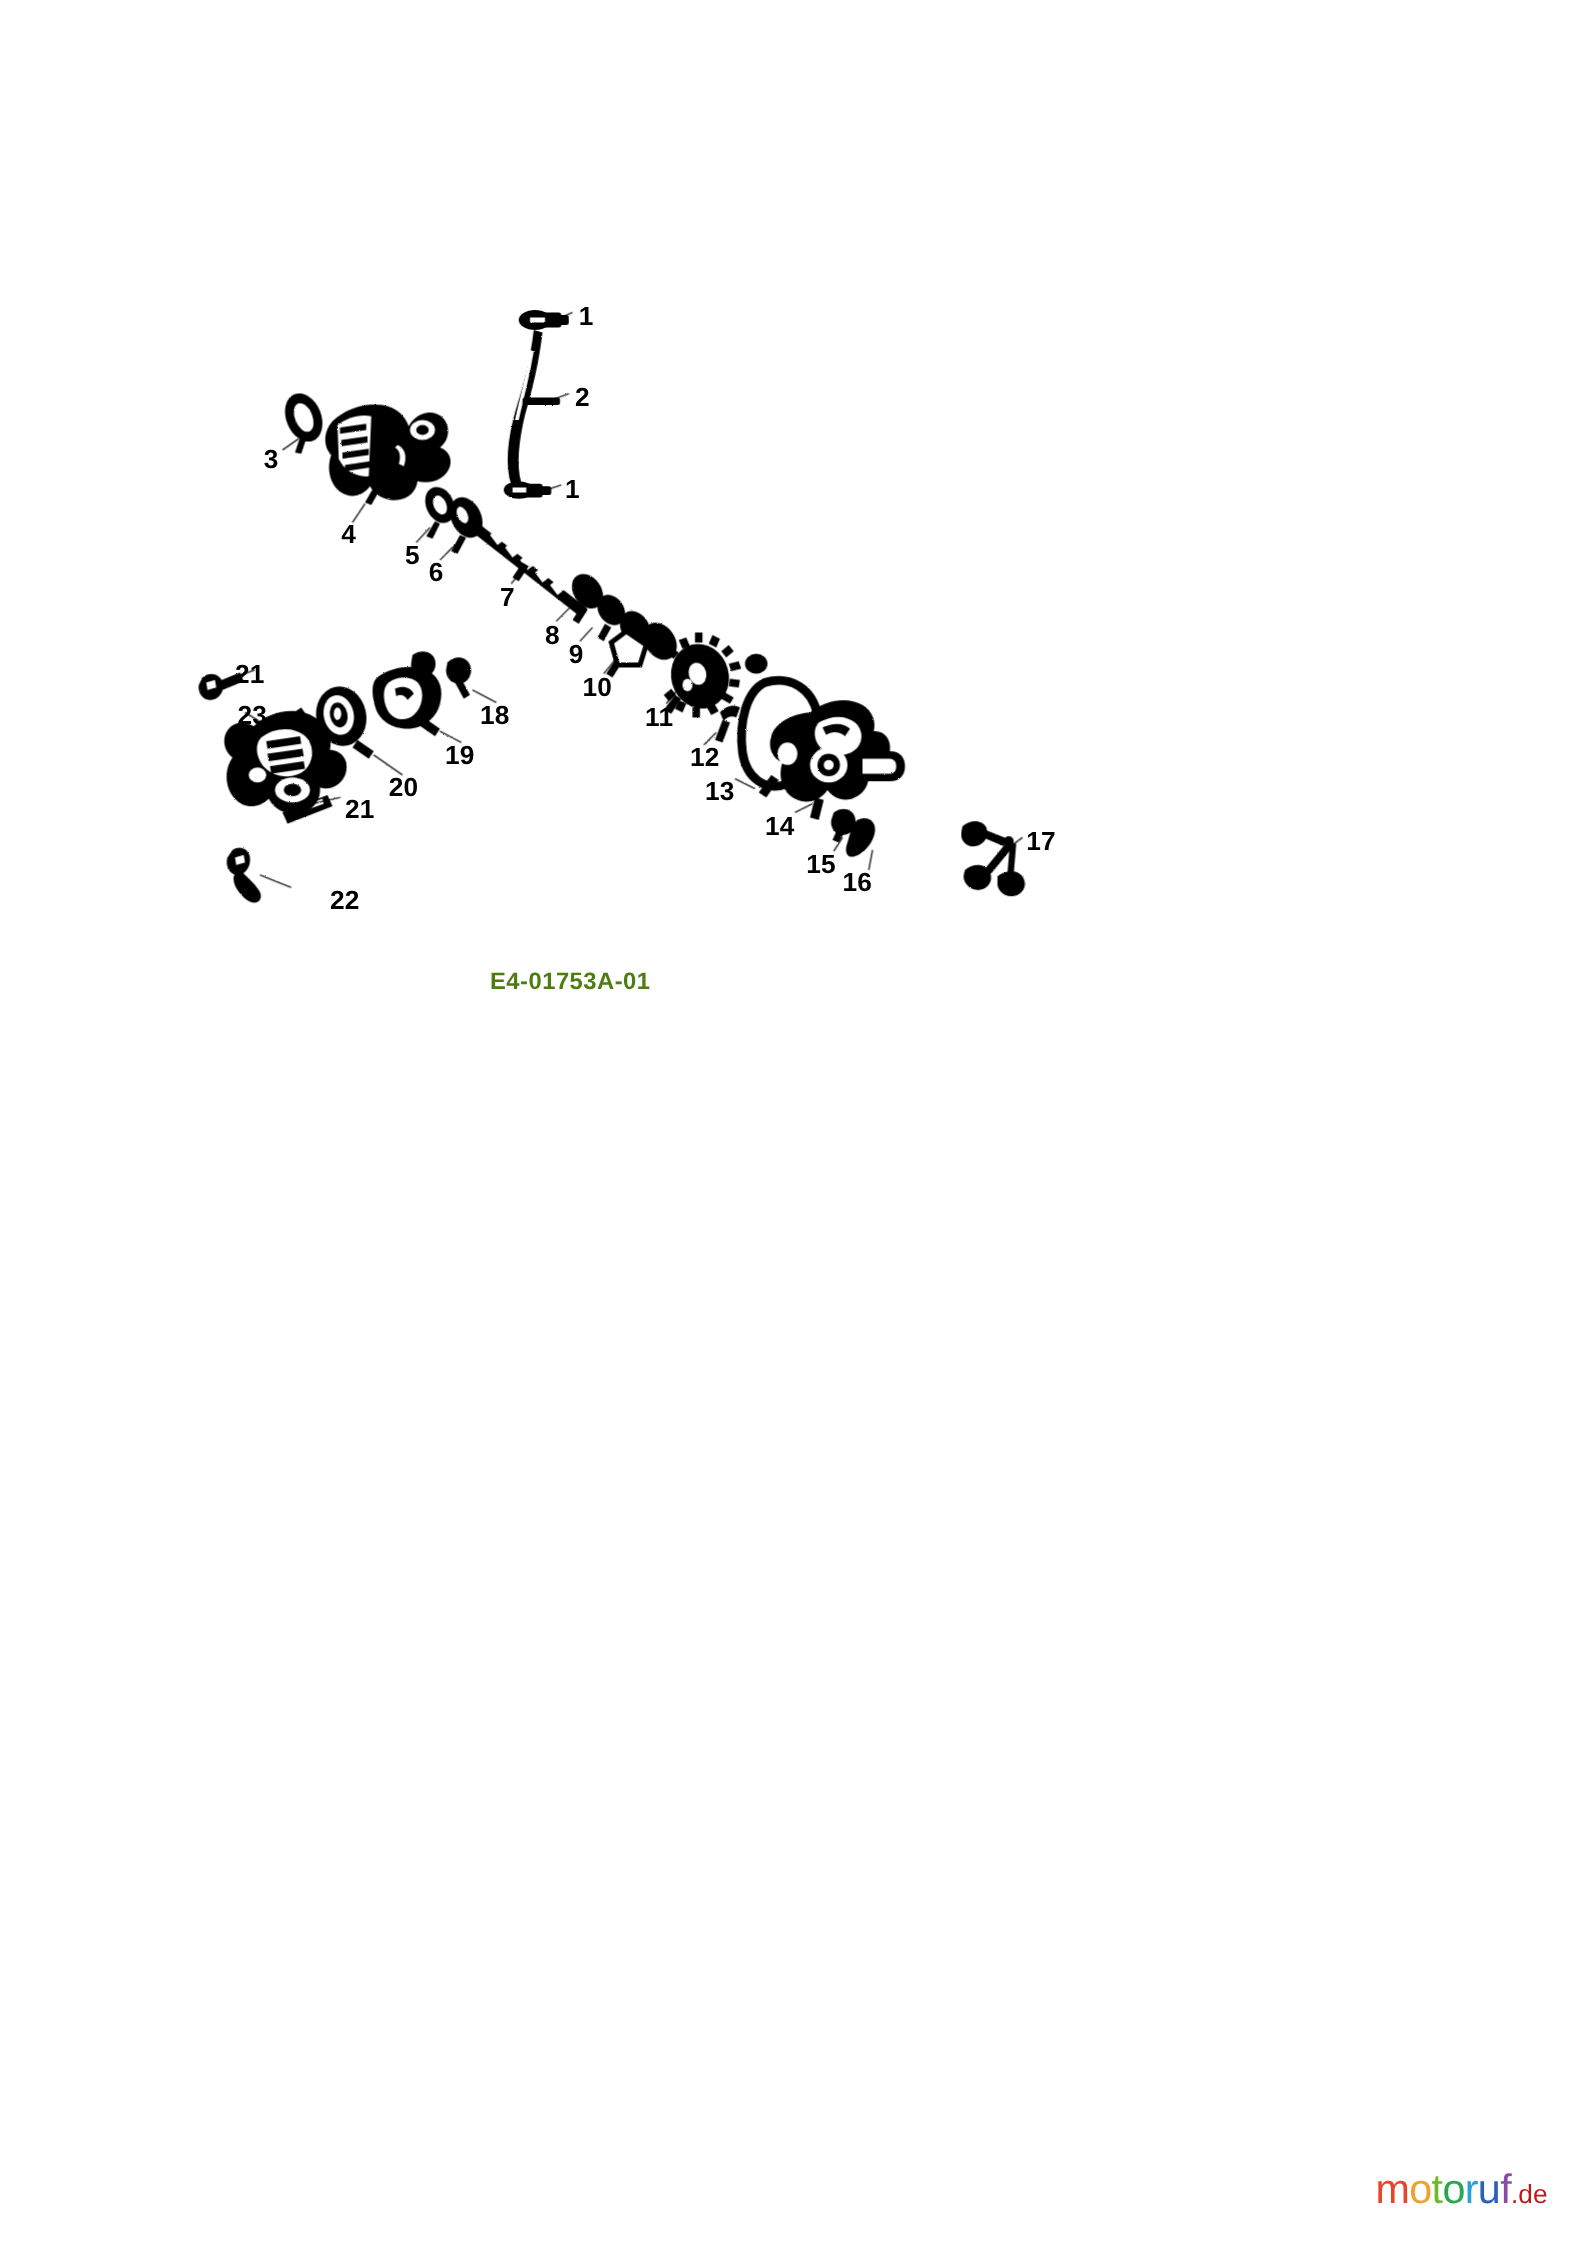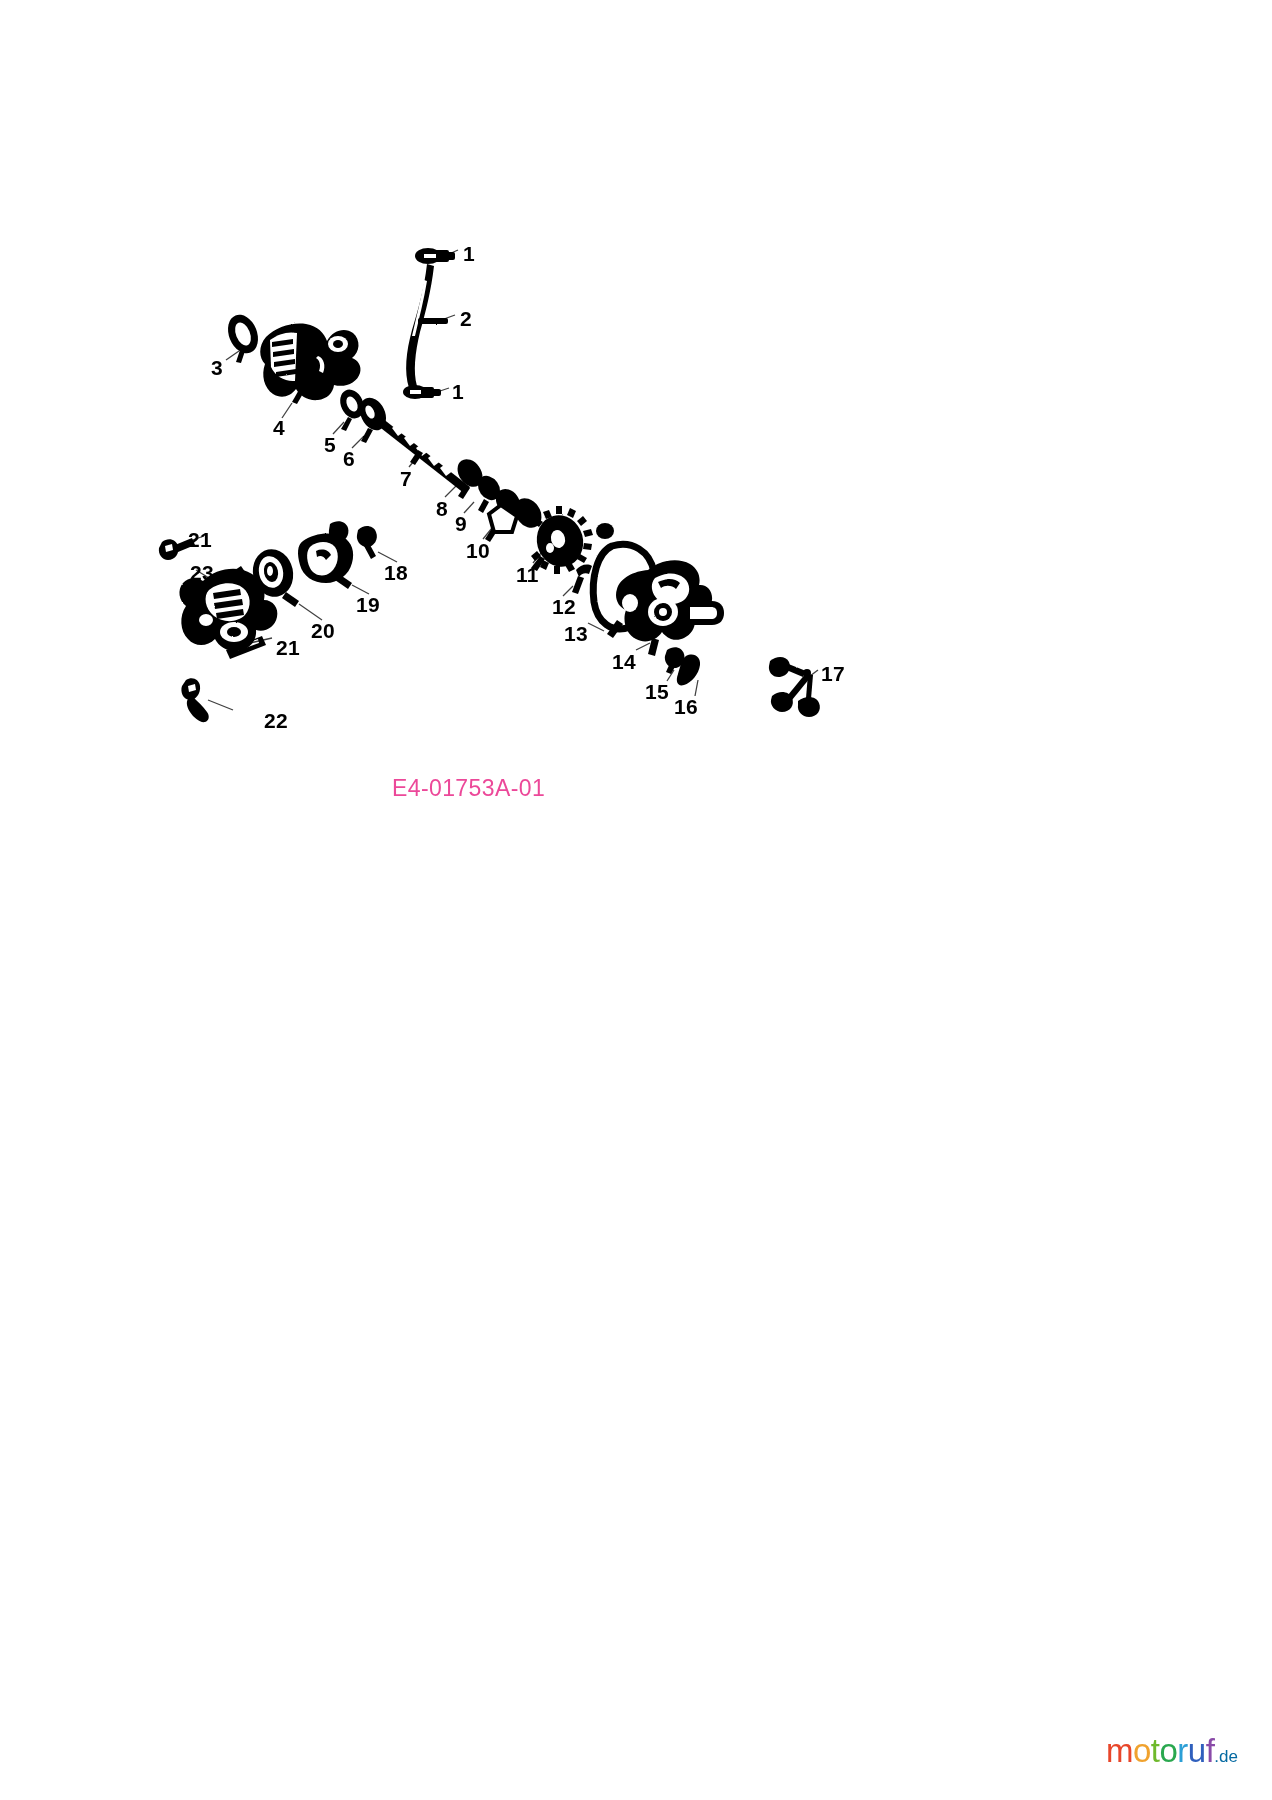--- a/index.html
+++ b/index.html
@@ -34,40 +34,40 @@
     color: #000000;
     line-height: 1;
     white-space: nowrap;
     letter-spacing: 0.2px;
   }
   #part-number {
     position: absolute;
     left: 392px;
     top: 775px;
     font-family: "Liberation Sans", sans-serif;
-    font-weight: normal;
-    font-size: 23px;
+    font-weight: bold;
+    font-size: 19px;
     letter-spacing: 0.4px;
-    color: #ec4899;
+    color: #4d7c0f;
     white-space: nowrap;
   }
   #watermark {
     position: absolute;
     right: 34px;
     bottom: 30px;
     font-family: "Liberation Sans", sans-serif;
     font-size: 33px;
     font-weight: 400;
     letter-spacing: -0.5px;
     white-space: nowrap;
     user-select: none;
   }
   #watermark .w-suffix {
-    font-size: 17px;
-    color: #0369a1;
+    font-size: 21px;
+    color: #b91c1c;
     letter-spacing: 0;
   }
 </style>
 </head>
 <body>
 
 <div id="page">
 
   <svg id="diagram-svg" viewBox="0 0 1272 1800" xmlns="http://www.w3.org/2000/svg">
     <defs>

